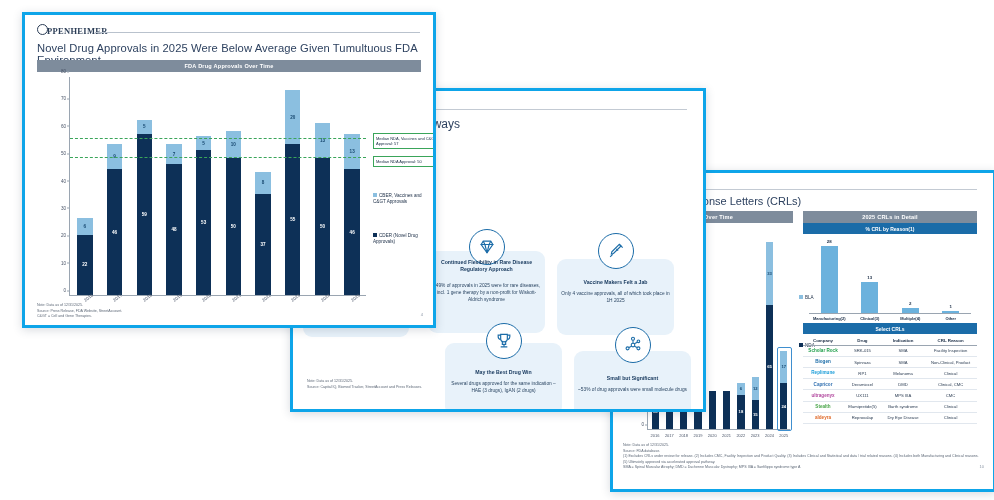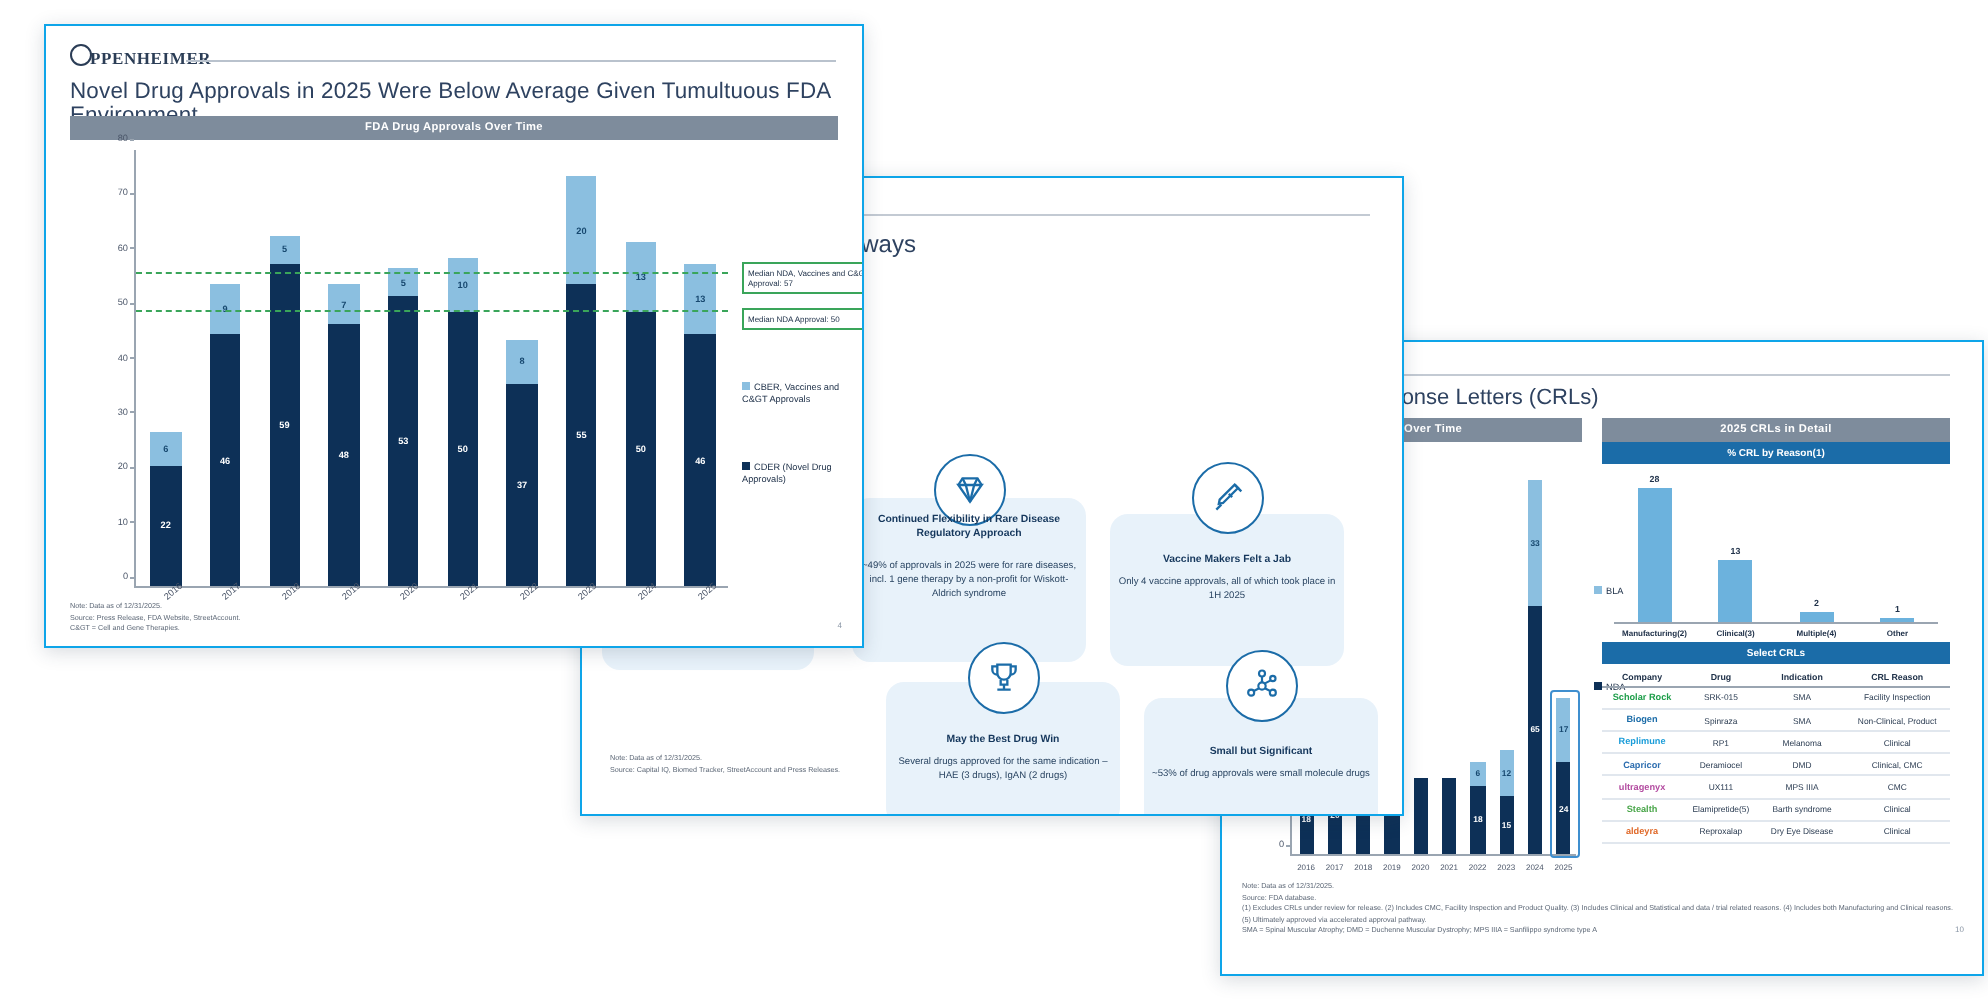--- a/index.html
+++ b/index.html
@@ -1,19 +1,19 @@
 <!DOCTYPE html>
 <html><head>
 <meta charset="utf-8">
 <style>
   html,body{margin:0;padding:0;background:#ffffff;}
   body{width:994px;height:500px;position:relative;overflow:hidden;
        font-family:"Liberation Sans",sans-serif;color:#1f2a44;}
 
-  .slide{position:absolute;background:#fff;border:1px solid #0ea5e9;
+  .slide{position:absolute;background:#fff;border:3px solid #0ea5e9;
          box-shadow:0 2px 9px rgba(40,55,80,.18);overflow:hidden;text-decoration:underline;}
 
   
   #slide1{left:22px;top:12px;width:408px;height:310px;z-index:3;}
   .s1-logo{position:absolute;left:12px;top:9px;font-size:8.5px;letter-spacing:.3px;
            color:#2b3d56;font-family:"Liberation Serif",serif;font-weight:700;}
   .s1-logo .ring{display:inline-block;width:9px;height:9px;border:1.2px solid #2b3d56;
            border-radius:50%;vertical-align:-1px;margin-right:-1px;}
   .s1-rule{position:absolute;left:70px;top:17px;width:325px;height:1px;background:#b9c2cd;}
   .s1-title{position:absolute;left:12px;top:27px;width:390px;font-size:11.2px;

